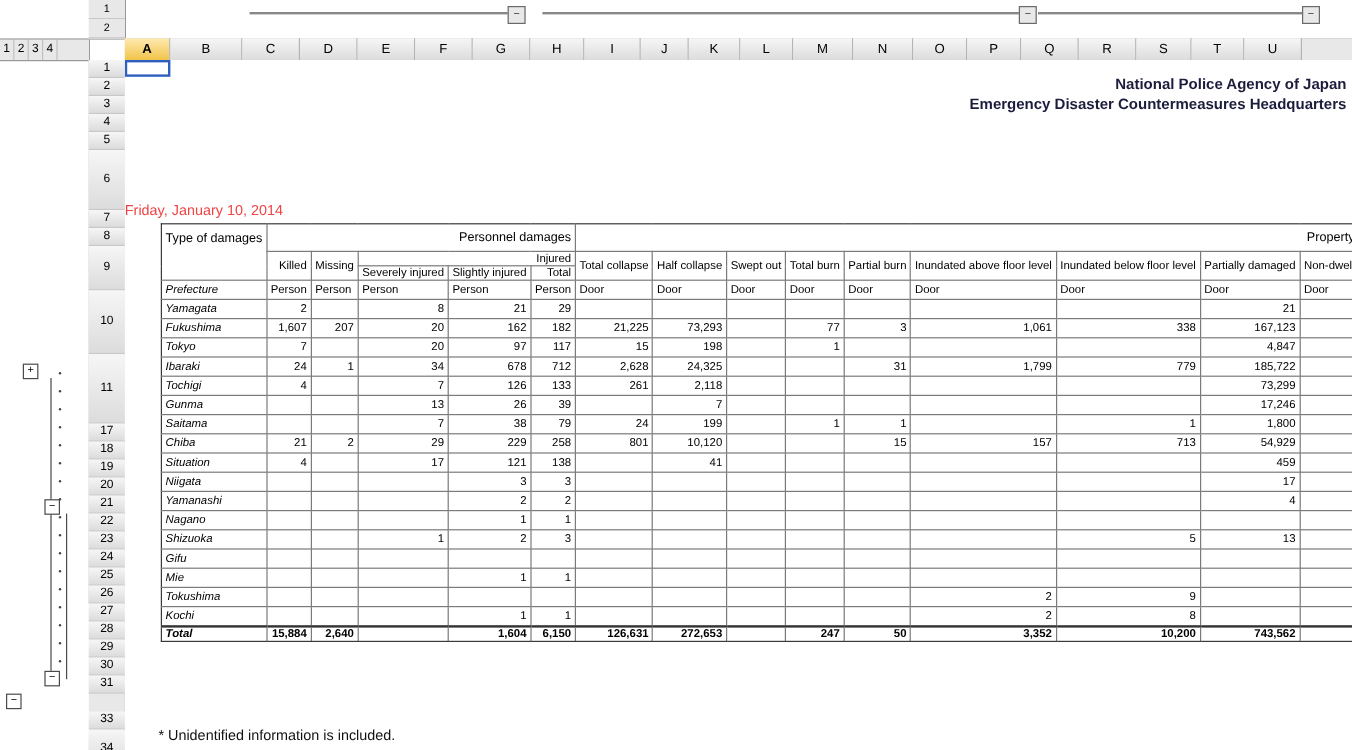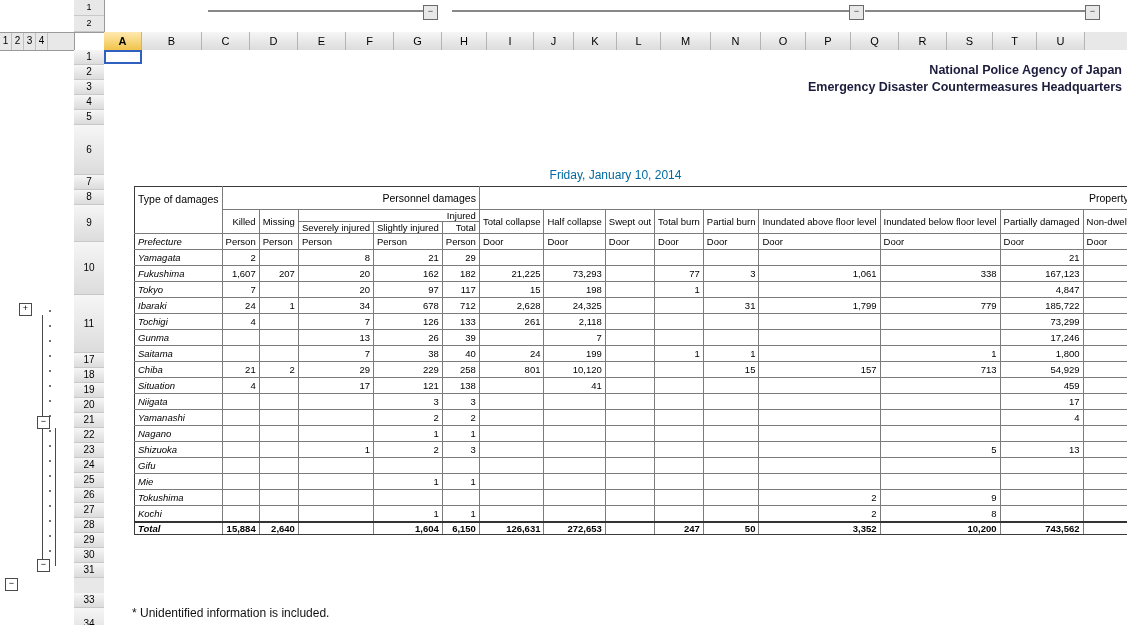--- a/index.html
+++ b/index.html
@@ -89,22 +89,22 @@
   }
   .agency{
     position:absolute;right:5px;top:12px;text-align:right;
     font-weight:bold;font-size:12.5px;color:#1c1c3c;line-height:17px;
   }
   .maintitle{
     position:absolute;left:0;top:68px;width:1023px;text-align:center;
     font-weight:bold;font-size:15px;color:#0d0d35;
   }
   .datetxt{
-    position:absolute;left:0;top:118px;width:1023px;text-align:center;
-    font-size:12px;color:#0369a1;
+    position:absolute;left:0;top:118px;width:1023px;text-align:left;
+    font-size:12px;color:#ef4444;
   }
   .footnote{
     position:absolute;left:28px;top:556px;font-size:12px;color:#111;
   }
   
   table.dmg{
     position:absolute;left:30px;top:136px;
     border-collapse:collapse;
     font-size:9.5px;
     background:#fff;
@@ -389,21 +389,21 @@
           <td class="num"></td>
           <td class="num">17,246</td>
           <td class="num"></td>
         </tr>
         <tr class="data">
           <td class="pref thick-l">Saitama</td>
           <td class="num"></td>
           <td class="num"></td>
           <td class="num">7</td>
           <td class="num">38</td>
-          <td class="num">40</td>
+          <td class="num">79</td>
           <td class="num">24</td>
           <td class="num">199</td>
           <td class="num"></td>
           <td class="num">1</td>
           <td class="num">1</td>
           <td class="num"></td>
           <td class="num">1</td>
           <td class="num">1,800</td>
           <td class="num">33</td>
         </tr>

